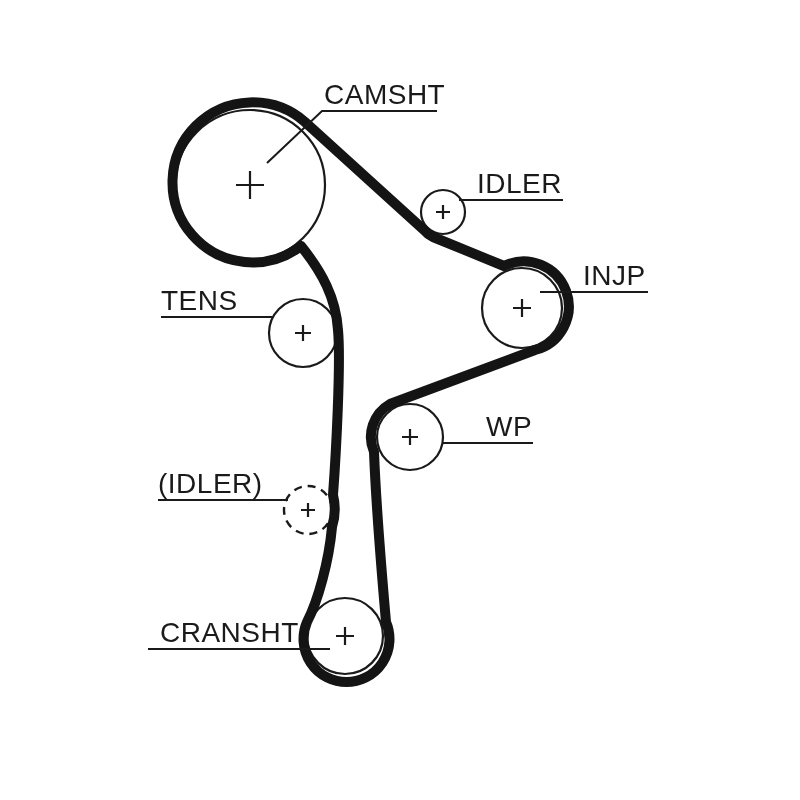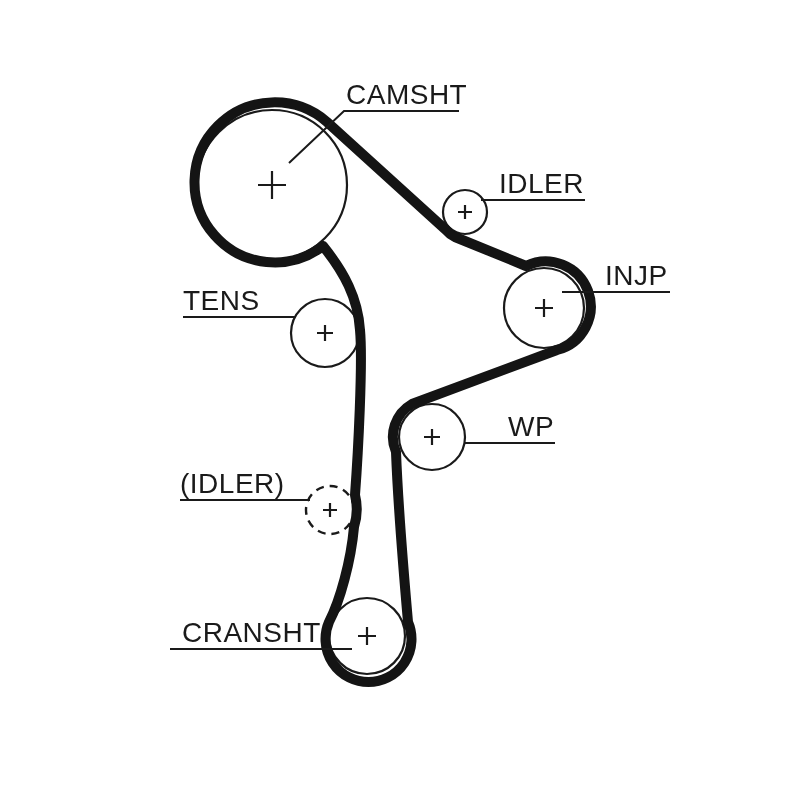--- a/index.html
+++ b/index.html
@@ -6,21 +6,20 @@
     margin: 0;
     padding: 0;
     background: #ffffff;
   }
   .stage {
     width: 676px;
     height: 800px;
     position: relative;
     background: #ffffff;
     overflow: hidden;
-    padding-left: 22px;
   }
   svg {
     display: block;
   }
   .label-text {
     font-family: "Liberation Sans", "DejaVu Sans", sans-serif;
     font-size: 28px;
     letter-spacing: 0.5px;
     fill: #1a1a1a;
   }

